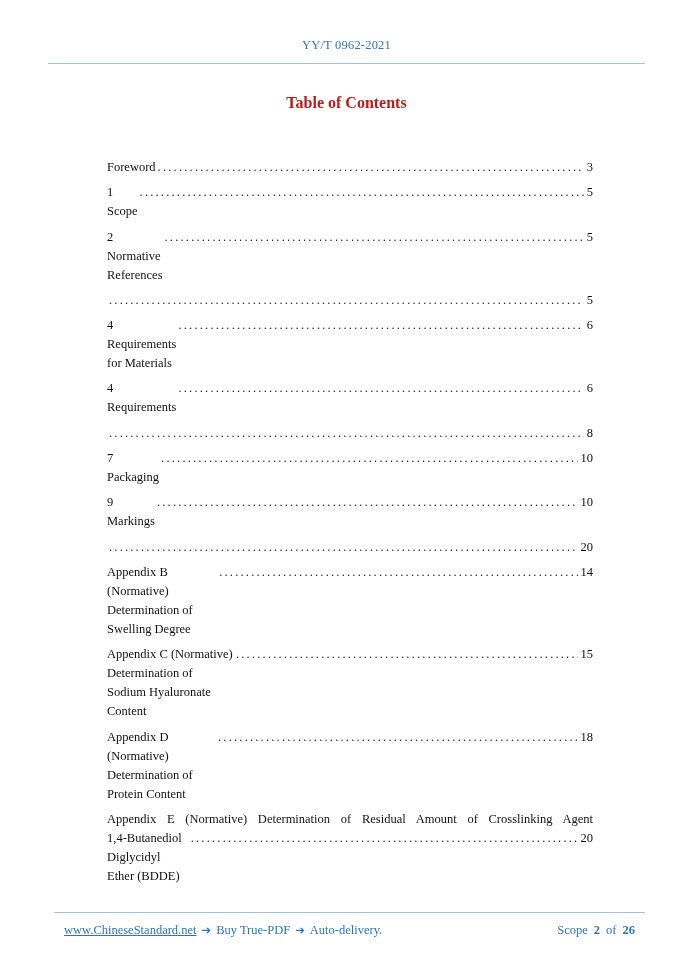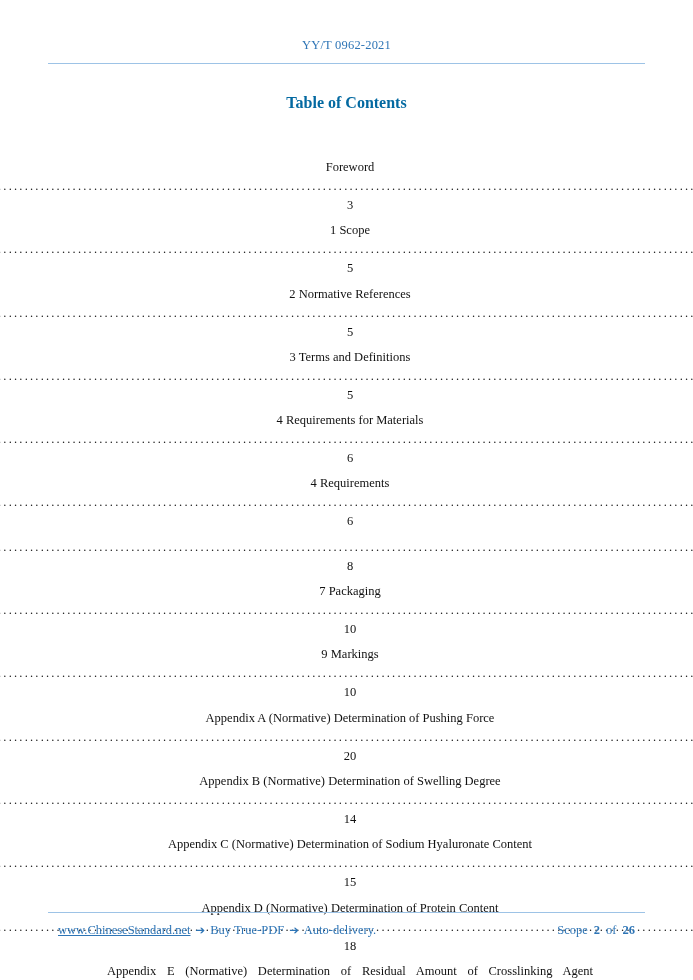--- a/index.html
+++ b/index.html
@@ -33,34 +33,33 @@
     border: none;
     border-top: 1px solid #9dc3e6;
     height: 0;
   }
   
   .page-title {
     margin: 30px 0 0 0;
     text-align: center;
     font-size: 16px;
     font-weight: bold;
-    color: #0369a1;
+    color: #b91c1c;
   }
   
   .toc {
     margin: 46px 100px 0 107px;
     font-size: 12.5px;
     color: #111;
   }
   .toc-entry {
     display: flex;
-    align-items: center;
+    align-items: flex-start;
     line-height: 19px;
     margin-bottom: 6.3px;
-    flex-direction: column;
   }
   .toc-label {
     flex: 0 1 auto;
     white-space: normal;
   }
   .dots {
     flex: 1 1 auto;
     overflow: hidden;
     white-space: nowrap;
     margin: 0 3px 0 2px;
@@ -77,21 +76,21 @@
   }
   .toc-line-first {
     line-height: 19px;
     text-align: justify;
     text-align-last: justify;
     margin-bottom: 0;
   }
   
   .doc-footer {
     position: absolute;
-    left: 48px;
+    left: 54px;
     right: 48px;
     bottom: 42px;
   }
   .footer-rule {
     border: none;
     border-top: 1px solid #9dc3e6;
     height: 0;
     margin: 0;
   }
   .footer-row {
@@ -148,21 +147,20 @@
         <span class="toc-label">1 Scope</span>
         <span class="dots"></span>
         <span class="toc-page">5</span>
       </div>
       <div class="toc-entry">
         <span class="toc-label">2 Normative References</span>
         <span class="dots"></span>
         <span class="toc-page">5</span>
       </div>
       <div class="toc-entry">
-        <span class="toc-label">3 Terms and Definitions</span>
         <span class="dots"></span>
         <span class="toc-page">5</span>
       </div>
       <div class="toc-entry">
         <span class="toc-label">4 Requirements for Materials</span>
         <span class="dots"></span>
         <span class="toc-page">6</span>
       </div>
       <div class="toc-entry">
         <span class="toc-label">4 Requirements</span>
@@ -177,21 +175,20 @@
         <span class="toc-label">7 Packaging</span>
         <span class="dots"></span>
         <span class="toc-page">10</span>
       </div>
       <div class="toc-entry">
         <span class="toc-label">9 Markings</span>
         <span class="dots"></span>
         <span class="toc-page">10</span>
       </div>
       <div class="toc-entry">
-        <span class="toc-label">Appendix A (Normative) Determination of Pushing Force</span>
         <span class="dots"></span>
         <span class="toc-page">20</span>
       </div>
       <div class="toc-entry">
         <span class="toc-label">Appendix B (Normative) Determination of Swelling Degree</span>
         <span class="dots"></span>
         <span class="toc-page">14</span>
       </div>
       <div class="toc-entry">
         <span class="toc-label">Appendix C (Normative) Determination of Sodium Hyaluronate Content</span>

